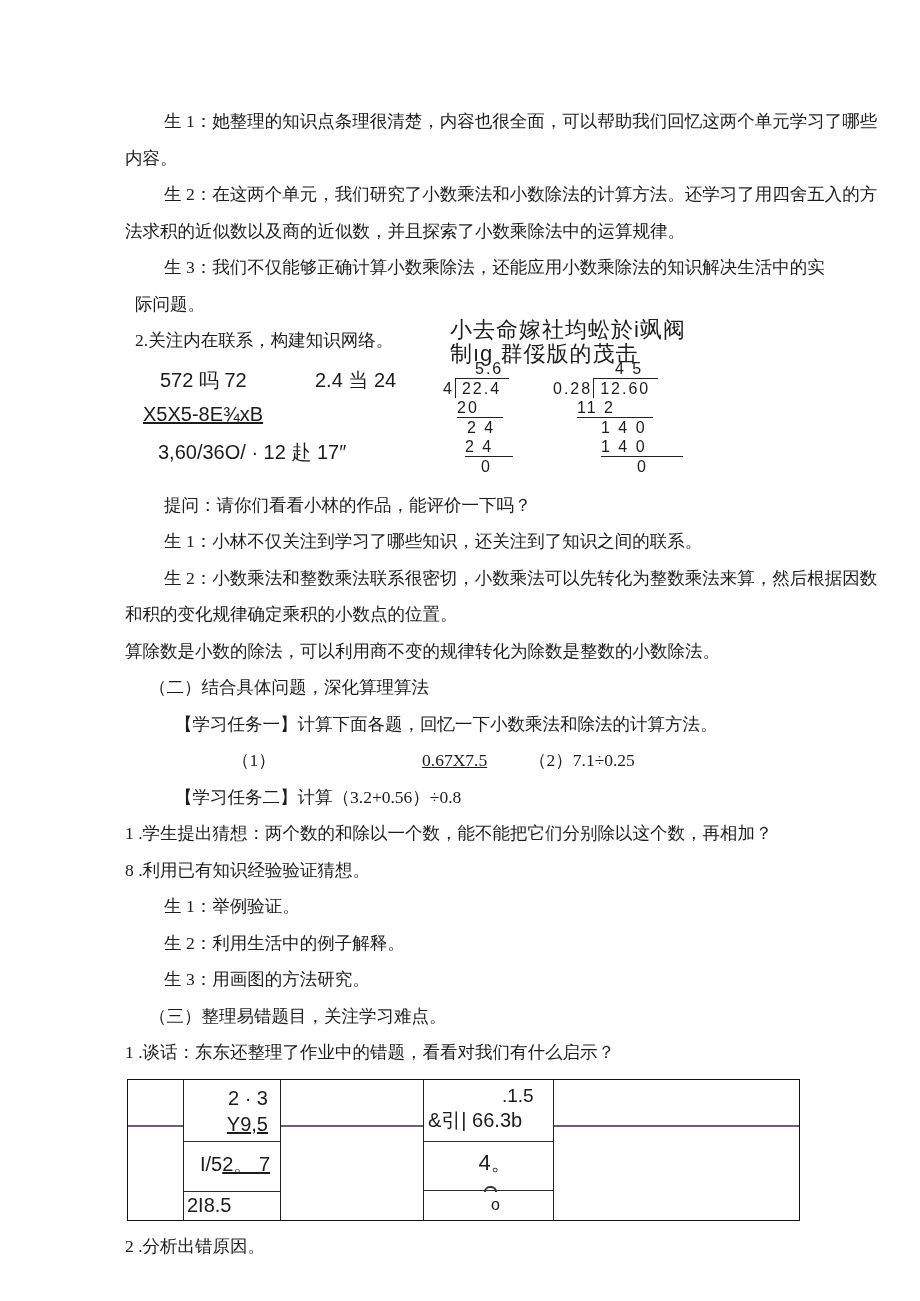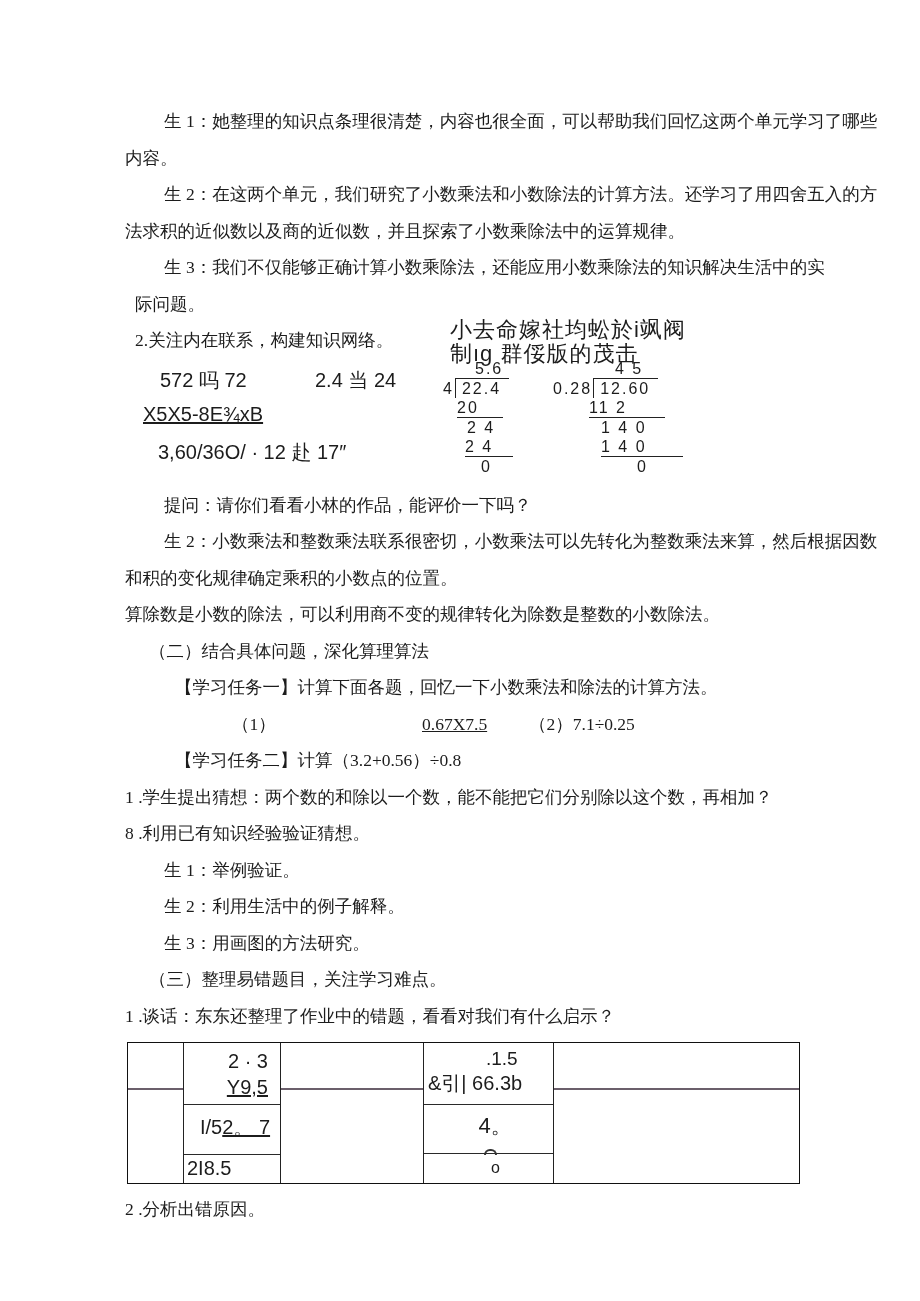--- a/index.html
+++ b/index.html
@@ -32,21 +32,21 @@
   .ldiv .dvs { padding-right:1px; }
   .ldiv .dvd { border-top:1.6px solid #222; border-left:1.6px solid #222; padding:0 8px 0 6px; }
   .ldiv .r { display:block; }
   .ldiv .u { border-bottom:1.6px solid #222; }
   .ldiv1 .q  { padding-left:32px; }
   .ldiv1 .r1 { margin-left:14px; width:46px; }
   .ldiv1 .r2 { margin-left:24px; }
   .ldiv1 .r3 { margin-left:22px; width:48px; }
   .ldiv1 .r4 { margin-left:38px; }
   .ldiv2 .q  { padding-left:62px; }
-  .ldiv2 .r1 { margin-left:36px; width:76px; }
+  .ldiv2 .r1 { margin-left:24px; width:76px; }
   .ldiv2 .r2 { margin-left:48px; }
   .ldiv2 .r3 { margin-left:48px; width:82px; }
   .ldiv2 .r4 { margin-left:84px; }
 
   
   .ex-row { position:relative; height:36.5px; }
   .ex-row span { position:absolute; top:0; font-size:17.5px; line-height:36.5px; white-space:nowrap; }
   .ex-n1 { left:107px; }
   .ex-e1 { left:297px;text-decoration:underline; }
   .ex-n2 { left:404px; }
@@ -64,21 +64,21 @@
   .bdiv { border-bottom:1.5px solid #2a2a2a; }
   .h47 { height:47px; } .h95 { height:95px; }
   .h62 { height:62px; } .h50 { height:50px; } .h30 { height:30px; }
   .h49 { height:49px; } .h31 { height:31px; }
   .mul-cell { text-align:right; padding:5px 12px 0 0; font-size:20px; line-height:26px; }
   .mul-cell .uline { text-decoration:underline; }
   .mid-cell { padding:9px 0 0 16px; font-size:20px; }
   .mid-cell .uline { text-decoration:underline; }
   .res-cell { padding-left:3px; font-size:20px; line-height:27px; }
   .divq-cell { padding-top:3px; font-size:19px; line-height:25px; }
-  .divq-cell .q { display:block; margin-left:62px; width:34px; }
+  .divq-cell .q { display:block; margin-left:78px; width:34px; }
   .divq-cell .d { display:block; padding-left:4px; font-size:20px; }
   .four-cell { text-align:center; line-height:42px; font-size:22px; padding-left:14px; }
   .arc { position:absolute; left:60px; bottom:-2px; width:13px; height:6px;
          border:2px solid #333; border-bottom:none; border-radius:7px 7px 0 0; }
   .zero-cell { text-align:center; line-height:27px; font-size:16px; padding-left:14px; }
   .closing { margin-top:7px; }
 </style>
 </head>
 <body>
 
@@ -124,20 +124,21 @@
           <span class="dvd">12.60</span>
         </div>
         <span class="r r1 u">11 2</span>
         <span class="r r2">1 4 0</span>
         <span class="r r3 u">1 4 0</span>
         <span class="r r4">0</span>
       </div>
     </div>
 
     <div class="ln ind2">提问：请你们看看小林的作品，能评价一下吗？</div>
+    <div class="ln ind2">生 1：小林不仅关注到学习了哪些知识，还关注到了知识之间的联系。</div>
     <div class="ln ind2">生 2：小数乘法和整数乘法联系很密切，小数乘法可以先转化为整数乘法来算，然后根据因数</div>
     <div class="ln">和积的变化规律确定乘积的小数点的位置。</div>
     <div class="ln">算除数是小数的除法，可以利用商不变的规律转化为除数是整数的小数除法。</div>
     <div class="ln ind14">（二）结合具体问题，深化算理算法</div>
     <div class="ln ind29">【学习任务一】计算下面各题，回忆一下小数乘法和除法的计算方法。</div>
 
     <div class="ex-row">
       <span class="ex-n1">（1）</span>
       <span class="ex-e1">0.67X7.5</span>
       <span class="ex-n2">（2）7.1÷0.25</span>

